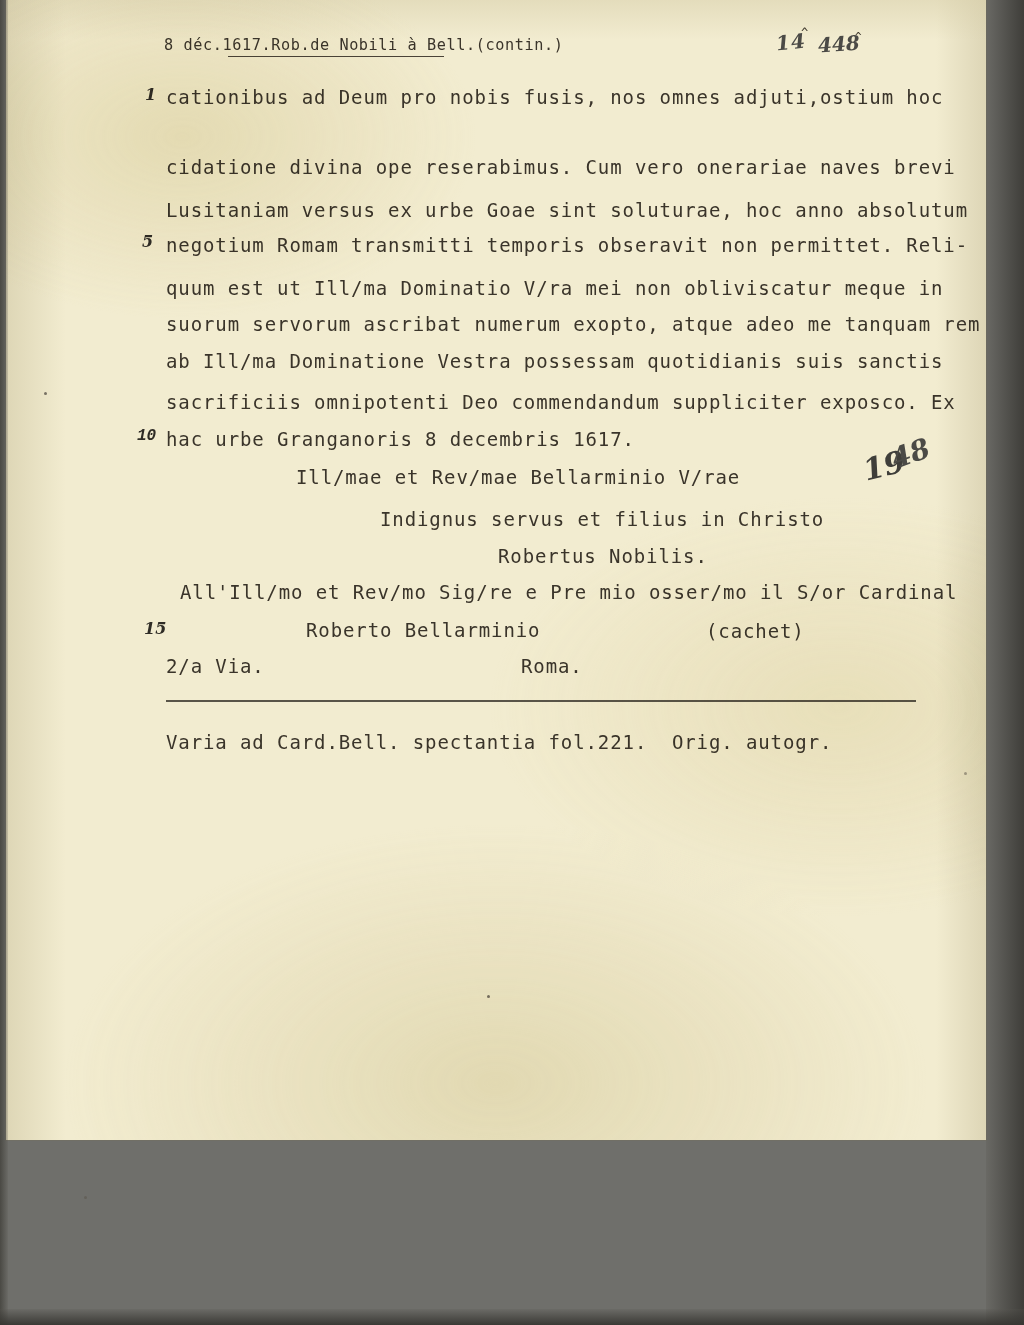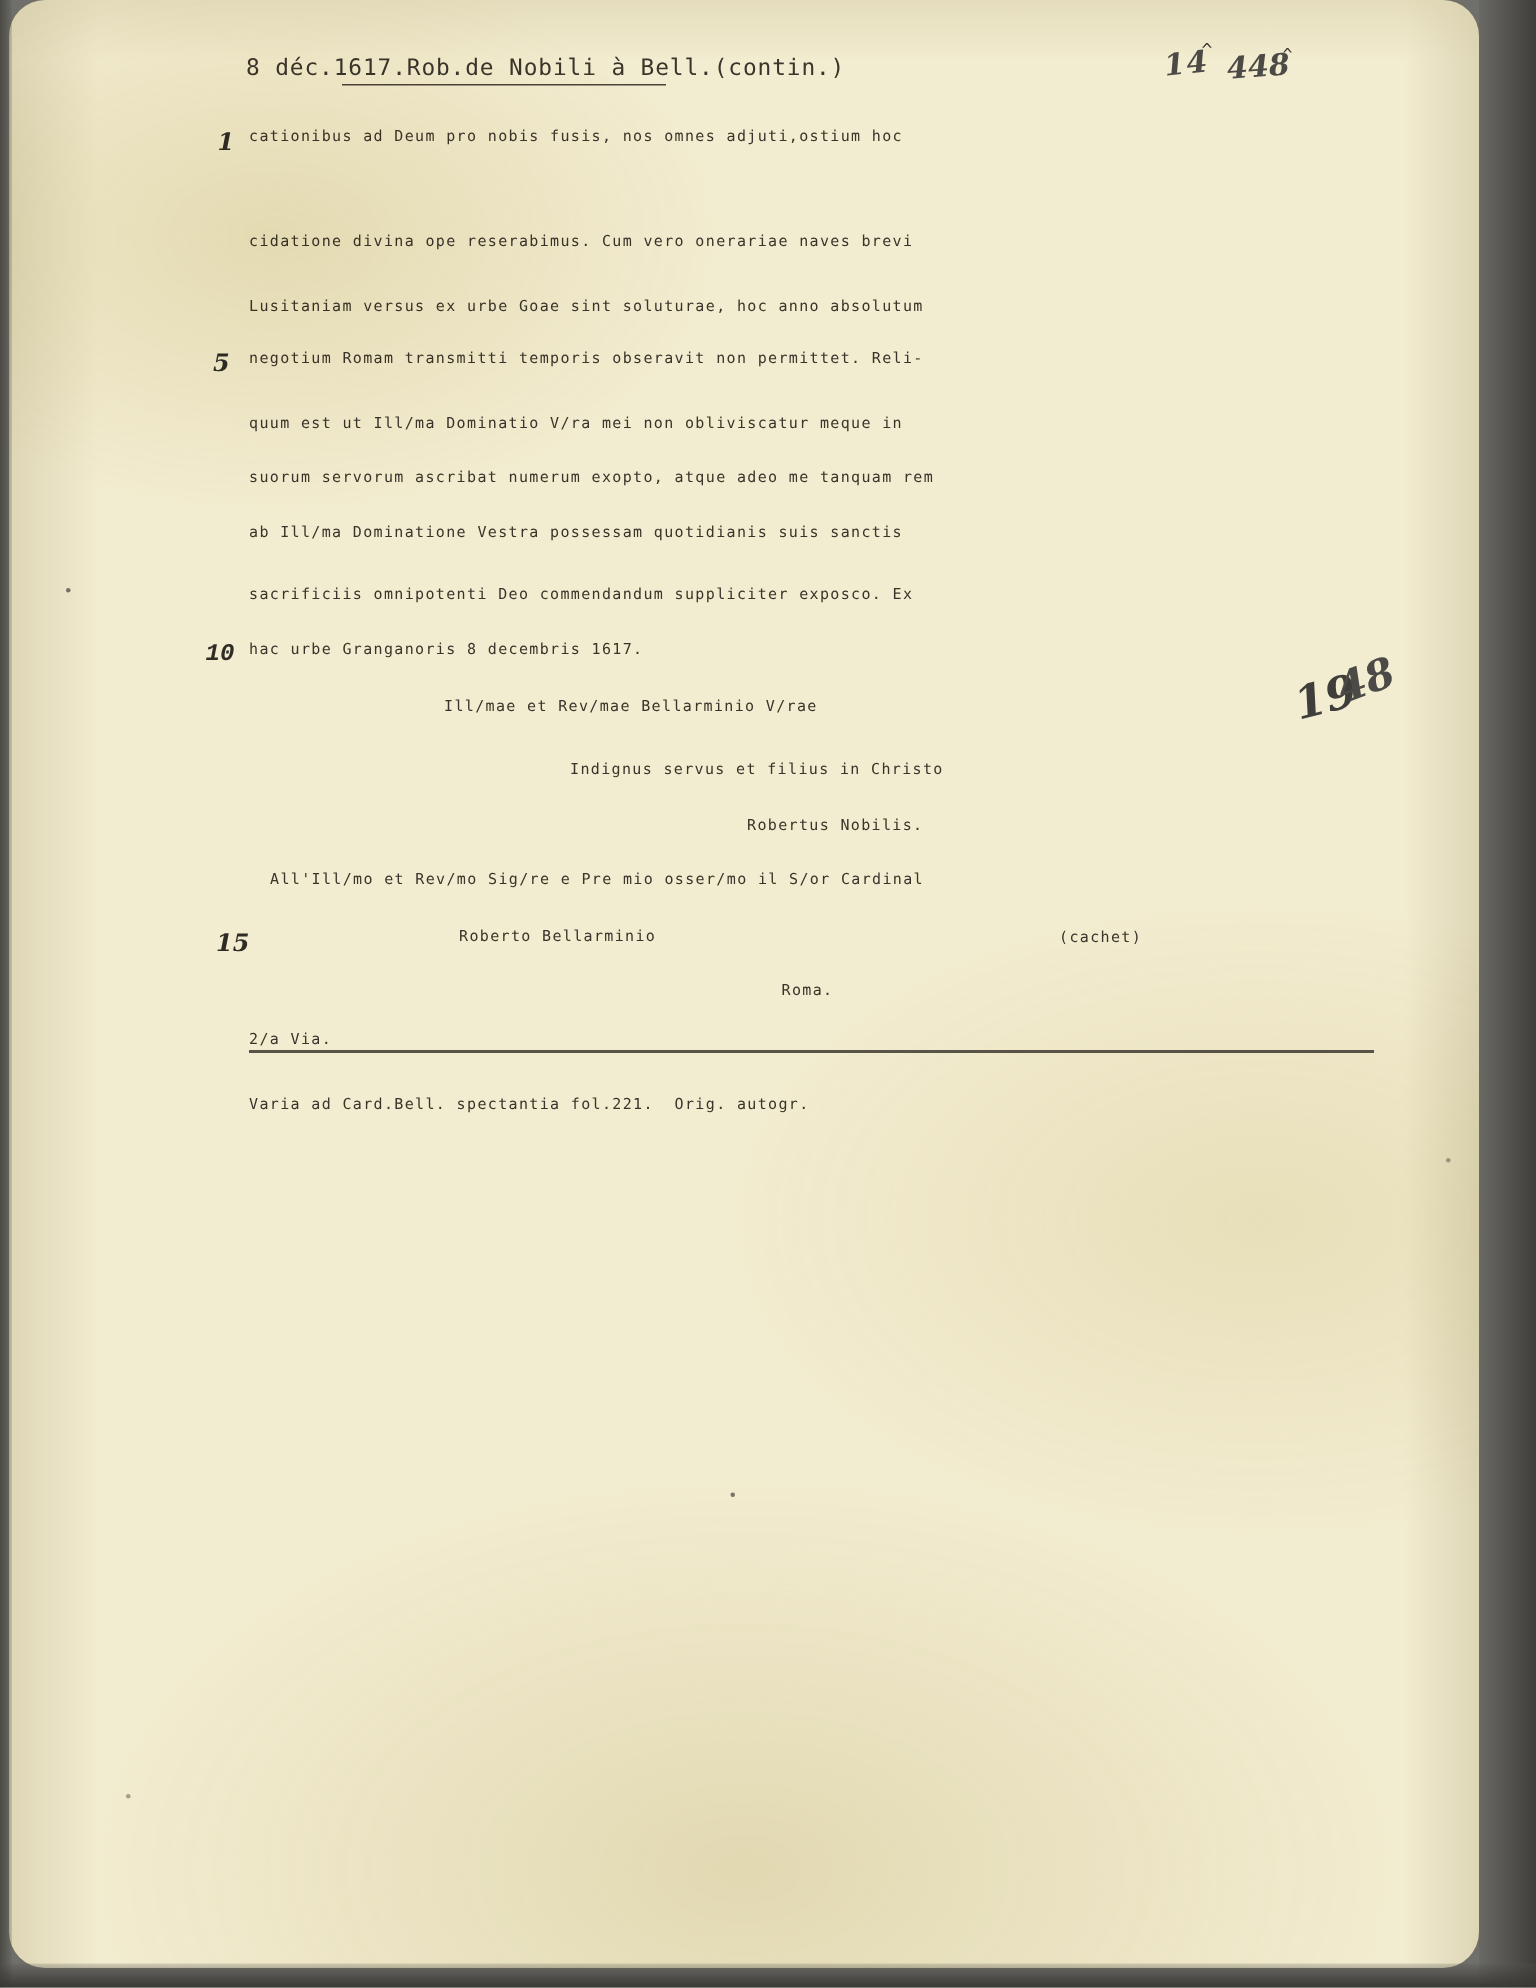--- a/index.html
+++ b/index.html
@@ -14,28 +14,27 @@
     background: #6f6f6b;
     overflow: hidden;
     font-family: "DejaVu Sans Mono", monospace;
   }
   
   #sheet {
     position: absolute;
     left: 6px;
     top: 0px;
     width: 980px;
-    height: 1312px;
+    height: 1140px;
     background: #f2ecd0;
     background-image:
       linear-gradient(to right, rgba(205,196,160,0.55) 0px, rgba(240,233,205,0.0) 60px),
       linear-gradient(to bottom, rgba(214,205,168,0.5) 0px, rgba(240,233,205,0.0) 40px),
       linear-gradient(to left, rgba(200,191,156,0.5) 0px, rgba(240,233,205,0.0) 50px);
     box-shadow: 0 0 0 1px rgba(120,112,85,0.25);
-    border-radius: 24px;
   }
   
   #sheet::after {
     content: "";
     position: absolute;
     inset: 0;
     pointer-events: none;
     background:
       radial-gradient(ellipse 420px 260px at 18% 12%, rgba(222,212,172,0.55), rgba(0,0,0,0) 70%),
       radial-gradient(ellipse 500px 300px at 85% 62%, rgba(226,217,179,0.45), rgba(0,0,0,0) 70%),
@@ -72,21 +71,21 @@
   .text-layer {
     position: absolute;
     left: 0; top: 0;
     width: 980px;
     height: 1312px;
   }
   .ln {
     position: absolute;
     white-space: pre;
     color: #3a342a;
-    font-size: 10px;
+    font-size: 19px;
     letter-spacing: 0.9px;
     font-family: "DejaVu Sans Mono", monospace;
   }
   .head {
     font-size: 15.2px;
     letter-spacing: 0.6px;
   }
   .head-underline {
     position: absolute;
     background: #4a4338;
@@ -171,21 +170,21 @@
       <div class="ln" style="left:290px; top:466px;">Ill/mae et Rev/mae Bellarminio V/rae</div>
       <div class="ln" style="left:374px; top:508px;">Indignus servus et filius in Christo</div>
       <div class="ln" style="left:492px; top:545px;">Robertus Nobilis.</div>
 
       <div class="pencil" id="folio-big" style="left:857px; top:448px;">19</div>
       <div class="pencil" style="left:885px; top:437px; font-size:28px; transform:rotate(-20deg);">48</div>
 
       <div class="ln" style="left:174px; top:581px;">All'Ill/mo et Rev/mo Sig/re e Pre mio osser/mo il S/or Cardinal</div>
       <div class="ln" style="left:300px; top:619px;">Roberto Bellarminio</div>
       <div class="ln" style="left:700px; top:620px;">(cachet)</div>
-      <div class="ln" style="left:160px; top:655px;margin-top:33px;">2/a Via.</div>
+      <div class="ln" style="left:160px; top:655px;">2/a Via.</div>
       <div class="ln" style="left:515px; top:655px;">Roma.</div>
 
       <div class="rule" style="left:160px; top:700px; width:750px;"></div>
 
       <div class="ln" style="left:160px; top:731px;">Varia ad Card.Bell. spectantia fol.221.  Orig. autogr.</div>
 
       <div class="dot" style="left:38px; top:392px;"></div>
       <div class="dot" style="left:481px; top:995px;"></div>
       <div class="dot" style="left:958px; top:772px; opacity:0.5;"></div>
       <div class="dot" style="left:78px; top:1196px; opacity:0.5;"></div>

